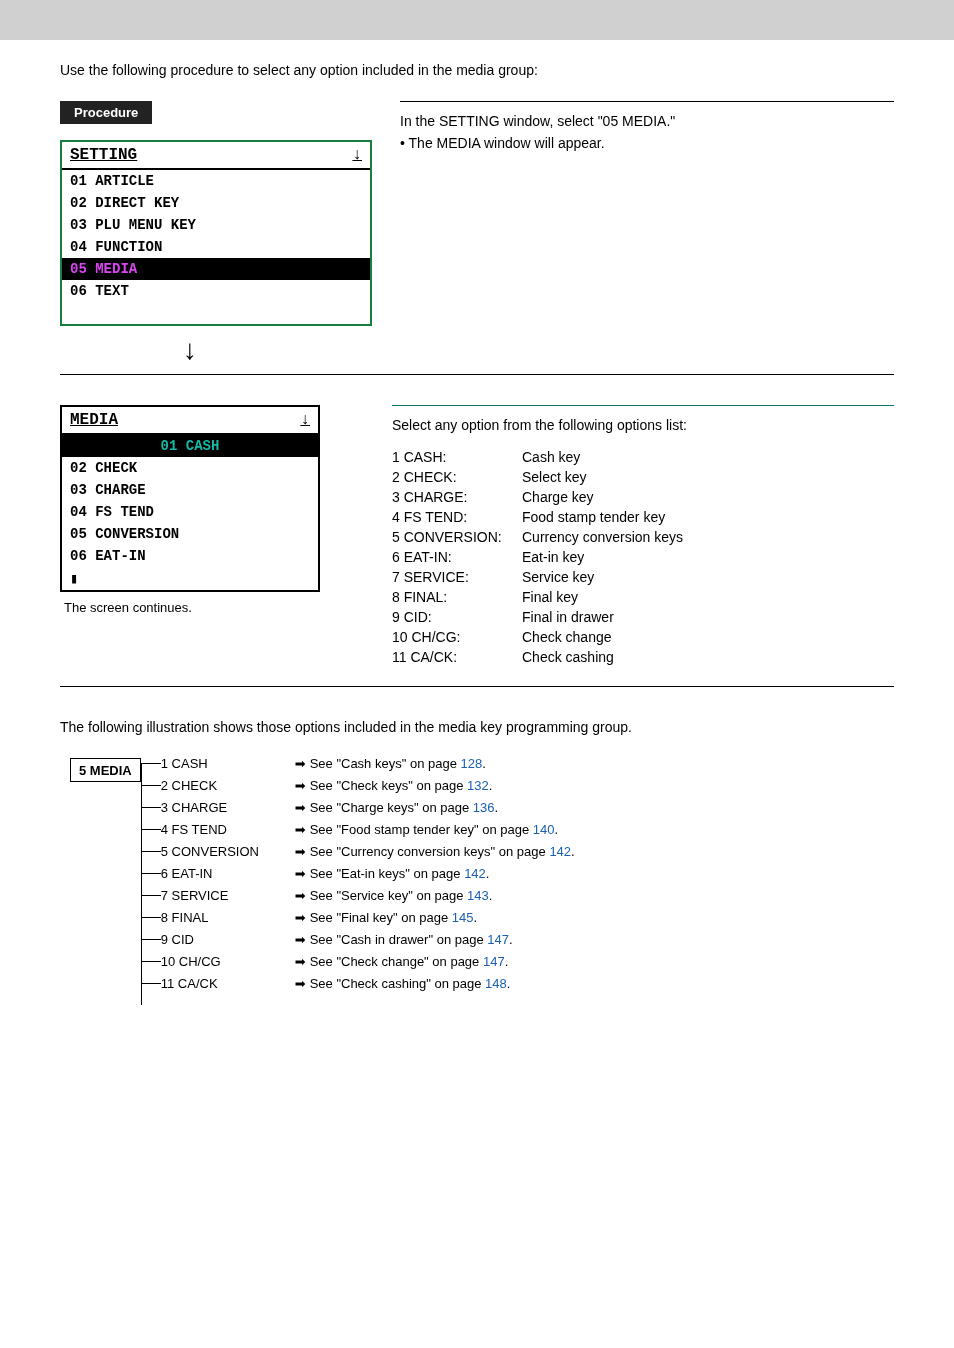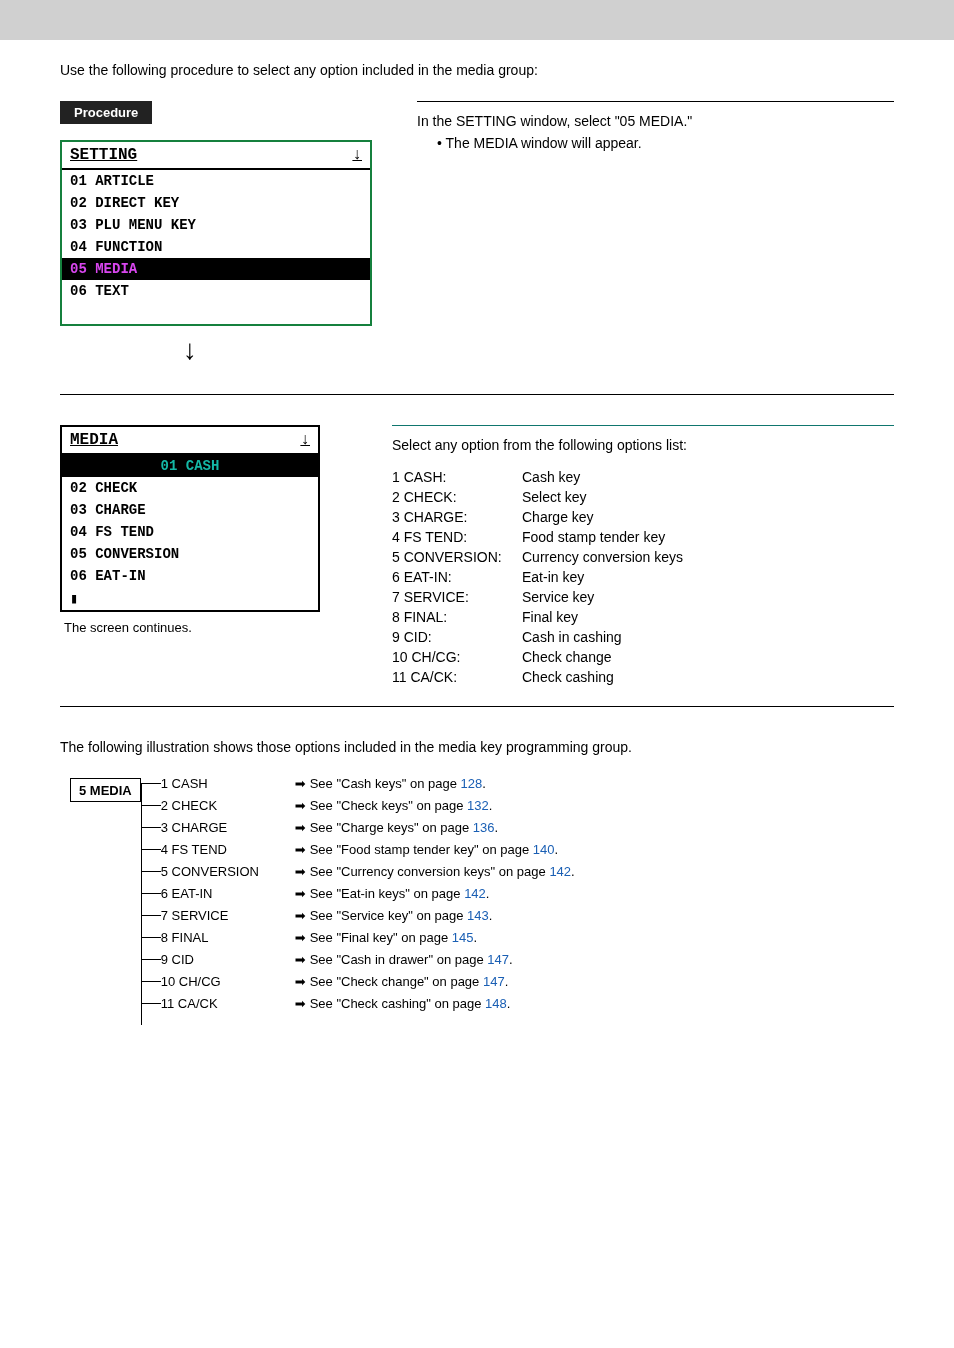--- a/index.html
+++ b/index.html
@@ -26,24 +26,23 @@
 
     .intro-text {
       margin-bottom: 20px;
       font-size: 14px;
       line-height: 1.5;
     }
 
     
     .procedure-section {
       display: flex;
-      gap: 57px;
+      gap: 40px;
       margin-bottom: 30px;
       border-bottom: 1px solid #000;
-      padding-bottom: 20px;
     }
 
     .procedure-left {
       width: 300px;
       flex-shrink: 0;
     }
 
     .procedure-badge {
       background: #222;
       color: #fff;
@@ -92,21 +91,20 @@
 
     .step-text {
       font-size: 14px;
       line-height: 1.6;
       margin-bottom: 8px;
       border-top: 1px solid #000;
       padding-top: 8px;
     }
 
     .step-bullet {
-      margin-left: 20px;
       font-size: 14px;
       line-height: 1.6;
     }
 
     
     .arrow-down {
       text-align: center;
       font-size: 28px;
       line-height: 1;
       margin: 10px 0;
@@ -326,21 +324,21 @@
         <div class="opt-val">Food stamp tender key</div>
         <div class="opt-key">5 CONVERSION:</div>
         <div class="opt-val">Currency conversion keys</div>
         <div class="opt-key">6 EAT-IN:</div>
         <div class="opt-val">Eat-in key</div>
         <div class="opt-key">7 SERVICE:</div>
         <div class="opt-val">Service key</div>
         <div class="opt-key">8 FINAL:</div>
         <div class="opt-val">Final key</div>
         <div class="opt-key">9 CID:</div>
-        <div class="opt-val">Cash in cashing</div>
+        <div class="opt-val">Final in drawer</div>
         <div class="opt-key">10 CH/CG:</div>
         <div class="opt-val">Check change</div>
         <div class="opt-key">11 CA/CK:</div>
         <div class="opt-val">Check cashing</div>
       </div>
     </div>
   </div>
 
   <div class="illustration-section">
     <p class="illustration-intro">The following illustration shows those options included in the media key programming group.</p>

